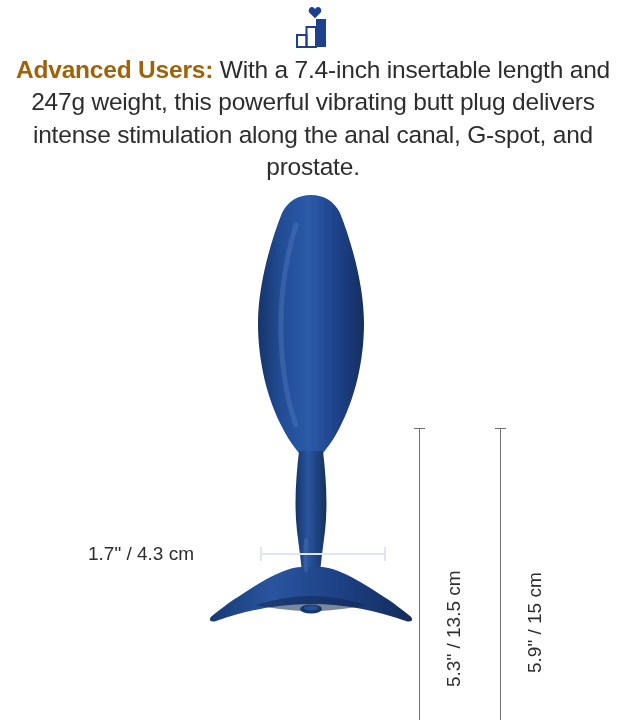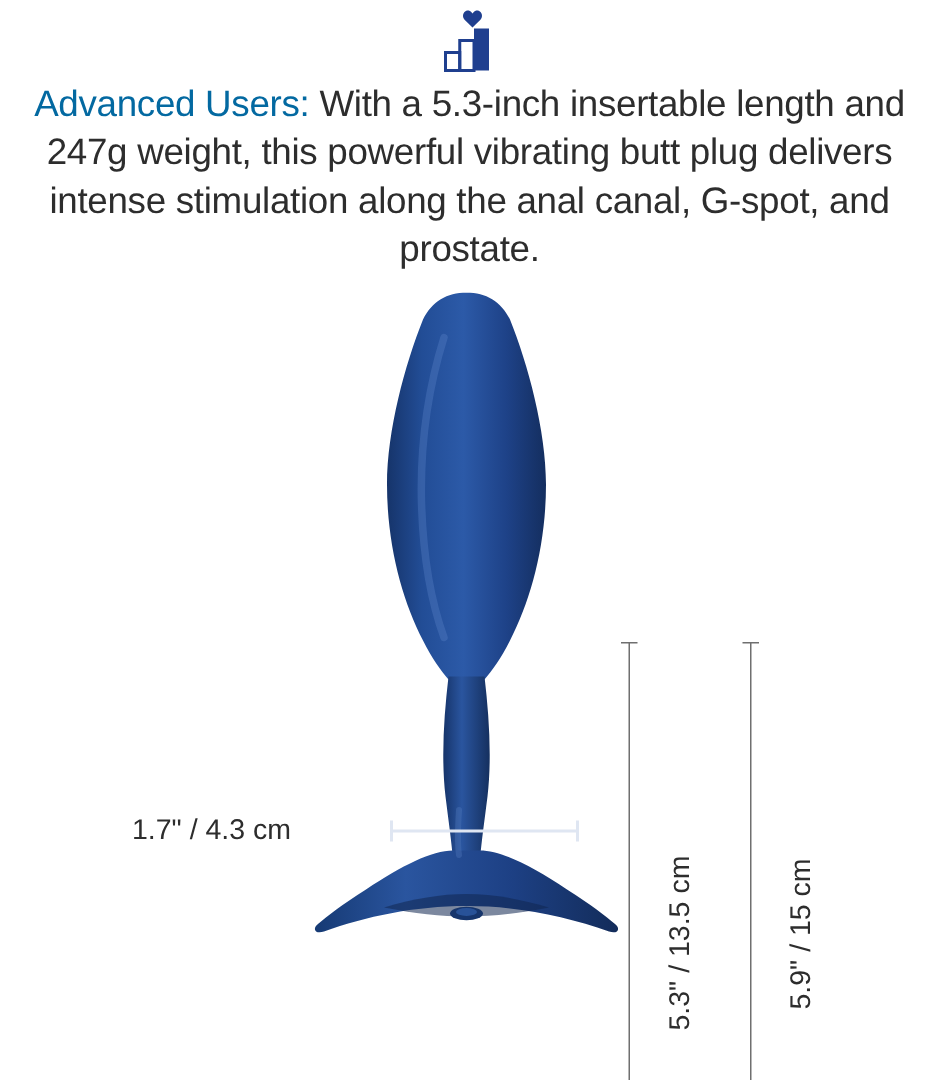--- a/index.html
+++ b/index.html
@@ -35,22 +35,22 @@
     width: 100%;
     box-sizing: border-box;
     padding: 4px 4px 0 4px;
     text-align: center;
     font-size: 24.5px;
     line-height: 1.32;
     color: #2d2d2d;
     letter-spacing: -0.2px;
   }
   .caption b {
-    font-weight: normal;
-    color: #0369a1;
+    font-weight: bold;
+    color: #a16207;
   }
 
   
   .diagram {
     position: relative;
     width: 626px;
     height: 500px;
     margin-top: 12px;
   }
 
@@ -120,21 +120,21 @@
       <path d="M44.5 2.2c-1.3-1.5-3.6-1.5-4.8 0l-.7.8-.7-.8c-1.2-1.5-3.5-1.5-4.8 0-1.2 1.4-1.1 3.6.2 4.9l5.3 5.2 5.3-5.2c1.3-1.3 1.4-3.5.2-4.9z" fill="#1f3f8f"></path>
 
       <rect x="21" y="29" width="9.5" height="12" fill="none" stroke="#1f3f8f" stroke-width="2"></rect>
       <rect x="30.5" y="21" width="9.5" height="20" fill="none" stroke="#1f3f8f" stroke-width="2"></rect>
       <rect x="40" y="13" width="10" height="28" fill="#1f3f8f"></rect>
     </svg>
   </div>
 </div>
 
 <div class="caption">
-  <b>Advanced Users:</b><span> With a 5.3-inch insertable length and 247g weight, this powerful vibrating butt plug delivers intense stimulation along the anal canal, G-spot, and prostate.</span>
+  <b>Advanced Users:</b><span> With a 7.4-inch insertable length and 247g weight, this powerful vibrating butt plug delivers intense stimulation along the anal canal, G-spot, and prostate.</span>
 </div>
 
 <div class="diagram">
 
   <div class="product-svg">
     <svg width="230" height="440" viewBox="0 0 230 440" xmlns="http://www.w3.org/2000/svg">
       <defs>
         <linearGradient id="bodyGrad" x1="0" y1="0" x2="1" y2="0">
           <stop offset="0%" stop-color="#16346a"></stop>
           <stop offset="22%" stop-color="#224d96"></stop>

